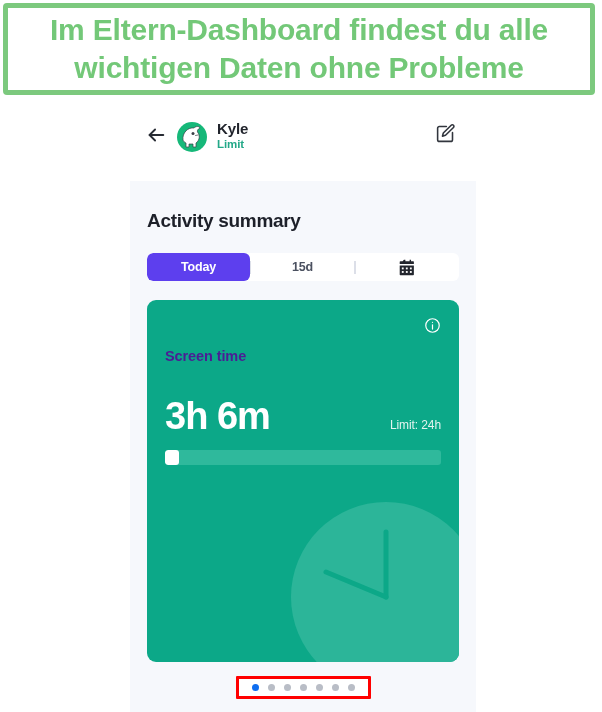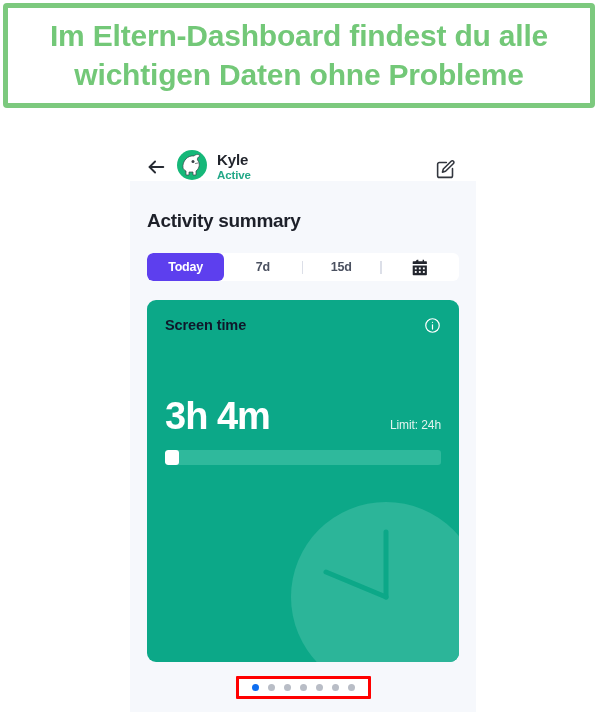--- a/index.html
+++ b/index.html
@@ -14,21 +14,21 @@
     overflow: hidden;
     position: relative;
   }
 
   
   .banner {
     position: absolute;
     left: 3px;
     top: 3px;
     width: 592px;
-    height: 105px;
+    height: 92px;
     box-sizing: border-box;
     border: 5px solid #7cc97e;
     border-radius: 4px;
     background: #ffffff;
     display: flex;
     align-items: center;
     justify-content: center;
   }
   .banner-text {
     color: #73c878;
@@ -49,21 +49,21 @@
     height: 591px;
     background: #f6f8fc;
     overflow: hidden;
   }
 
   
   .app-header {
     height: 60px;
     background: #ffffff;
     display: flex;
-    align-items: flex-end;
+    align-items: flex-start;
     padding: 0 19px 0 12px;
     box-sizing: border-box;
   }
   .back-arrow {
     width: 28px;
     height: 28px;
     display: flex;
     align-items: center;
     justify-content: center;
     flex: 0 0 auto;
@@ -202,22 +202,23 @@
     height: 100%;
     box-sizing: border-box;
   }
   .card-top {
     display: flex;
     align-items: flex-start;
   }
   .card-title {
     font-size: 14.5px;
     font-weight: bold;
-    color: #0f172a;
+    color: #4c1d95;
     letter-spacing: -0.1px;
+    margin-top: 31px;
   }
   .card-top-spacer { flex: 1 1 auto; }
   .info-icon {
     width: 17px;
     height: 17px;
     cursor: pointer;
     flex: 0 0 auto;
   }
   .metric-row {
     position: absolute;
@@ -305,40 +306,39 @@
       <svg width="32" height="32" viewBox="0 0 32 32">
         <circle cx="16" cy="16" r="15" fill="#16b879"></circle>
         <path d="M7 19 C6 12 12 6 18 7 C20 5 23 5 24 7 C22 8 21 9.5 21.5 11 C24 14 24 19 20 22 L20 26 L17 26 L17 23 L13 23 L13 26 L10 26 L10 22 C8.5 21.3 7.4 20.3 7 19 Z" fill="#ffffff" stroke="#3c4048" stroke-width="0.7" stroke-linejoin="round"></path>
         <circle cx="17" cy="12.5" r="1.5" fill="#3c4048"></circle>
         <path d="M19.5 14.5 L22 14" stroke="#3c4048" stroke-width="0.7" stroke-linecap="round"></path>
       </svg>
     </div>
 
     <div class="profile-text">
       <div class="profile-name">Kyle</div>
-      <div class="profile-status">Active</div>
+      <div class="profile-status">Limit</div>
     </div>
 
     <div class="header-spacer"></div>
 
     <div class="edit-btn">
       <svg width="21" height="21" viewBox="0 0 24 24" fill="none" stroke="#32363e" stroke-width="1.8" stroke-linecap="round" stroke-linejoin="round">
         <path d="M13 4 H5 a2 2 0 0 0 -2 2 v13 a2 2 0 0 0 2 2 h13 a2 2 0 0 0 2 -2 v-8"></path>
         <path d="M18.5 2.5 a1.8 1.8 0 0 1 2.6 2.6 L12 14 l-3.5 1 1 -3.5 z"></path>
       </svg>
     </div>
   </div>
 
   <div class="app-body">
 
     <div class="section-title">Activity summary</div>
 
     <div class="segmented">
       <div class="seg-item active">Today</div>
-      <div class="seg-item">7d</div>
       <div class="seg-divider"></div>
       <div class="seg-item">15d</div>
       <div class="seg-divider"></div>
       <div class="seg-divider"></div>
       <div class="seg-cal">
         <svg width="17" height="17" viewBox="0 0 24 24" fill="#23262e">
           <path d="M7 1 h2 v2 h6 V1 h2 v2 h3 a1 1 0 0 1 1 1 v3 H1 V4 a1 1 0 0 1 1 -1 h3 z"></path>
           <path d="M1 9 h20 v13 a1 1 0 0 1 -1 1 H2 a1 1 0 0 1 -1 -1 z"></path>
           <g fill="#ffffff">
             <rect x="4" y="12" width="2.6" height="2.6"></rect>
@@ -367,21 +367,21 @@
           <div class="info-icon">
             <svg width="17" height="17" viewBox="0 0 24 24" fill="none" stroke="#ffffff" stroke-width="1.7" stroke-linecap="round">
               <circle cx="12" cy="12" r="9.5"></circle>
               <line x1="12" y1="11" x2="12" y2="17"></line>
               <circle cx="12" cy="7.5" r="0.9" fill="#ffffff" stroke="none"></circle>
             </svg>
           </div>
         </div>
 
         <div class="metric-row">
-          <div class="metric-value">3h 4m</div>
+          <div class="metric-value">3h 6m</div>
           <div class="metric-spacer"></div>
           <div class="metric-limit">Limit: 24h</div>
         </div>
 
         <div class="progress-track">
           <div class="progress-fill" id="progress-fill" style="width: 5%;"></div>
         </div>
       </div>
     </div>
 

